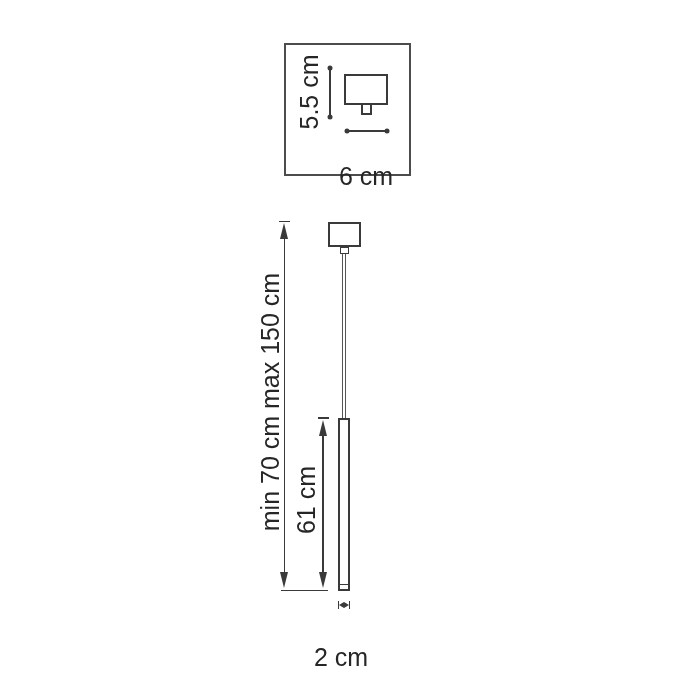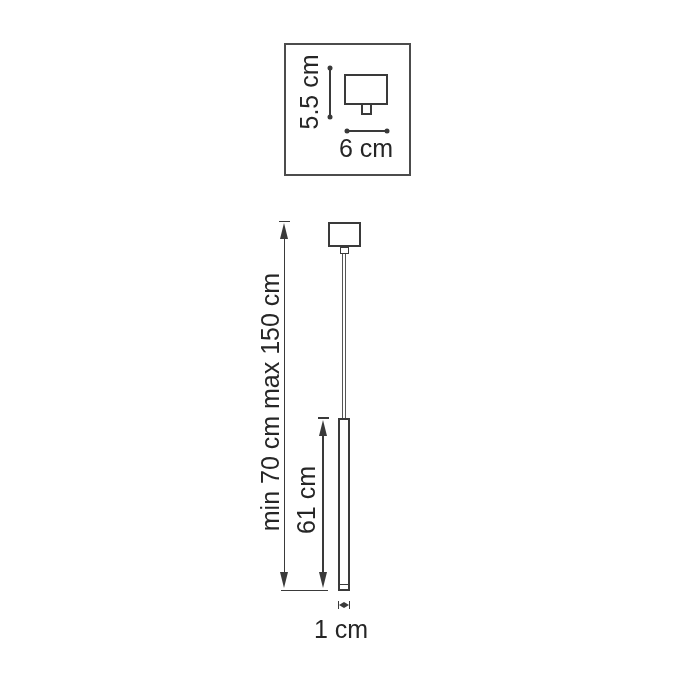--- a/index.html
+++ b/index.html
@@ -33,21 +33,21 @@
 
   
   .arrow-up{width:0;height:0;border-left:4.5px solid transparent;border-right:4.5px solid transparent;border-bottom:16px solid var(--line);}
   .arrow-down{width:0;height:0;border-left:4.5px solid transparent;border-right:4.5px solid transparent;border-top:16px solid var(--line);}
   .arrow-left-sm{width:0;height:0;border-top:3.5px solid transparent;border-bottom:3.5px solid transparent;border-right:5px solid var(--line);}
   .arrow-right-sm{width:0;height:0;border-top:3.5px solid transparent;border-bottom:3.5px solid transparent;border-left:5px solid var(--line);}
 
   
   .lbl{color:var(--text);font-size:25px;white-space:nowrap;line-height:1;}
   .lbl-vert{transform:translate(-50%,-50%) rotate(-90deg);}
-  .lbl-horiz{transform:translate(-50%,-50%);}
+  .lbl-horiz{transform:translate(-50%,-50%);margin-top:28px;}
   .anchor{position:absolute;width:0;height:0;}
   .anchor .lbl{position:absolute;left:0;top:0;}
 </style>
 </head>
 <body>
 
 <div class="stage">
 
   <div class="abs inset-box"></div>
 
@@ -90,16 +90,16 @@
   <div class="abs arrow-down" style="left:318.5px;top:572px;"></div>
   <div class="anchor" style="left:306px;top:500px;">
     <span class="lbl lbl-vert">61 cm</span>
   </div>
 
   <div class="abs dim-line-v" style="left:337.5px;top:601px;height:8px;"></div>
   <div class="abs dim-line-v" style="left:348.7px;top:601px;height:8px;"></div>
   <div class="abs arrow-left-sm" style="left:339px;top:601.5px;"></div>
   <div class="abs arrow-right-sm" style="left:343.7px;top:601.5px;"></div>
   <div class="anchor" style="left:341px;top:629px;">
-    <span class="lbl lbl-horiz">1 cm</span>
+    <span class="lbl lbl-horiz">2 cm</span>
   </div>
 
 </div>
 
 </body></html>

